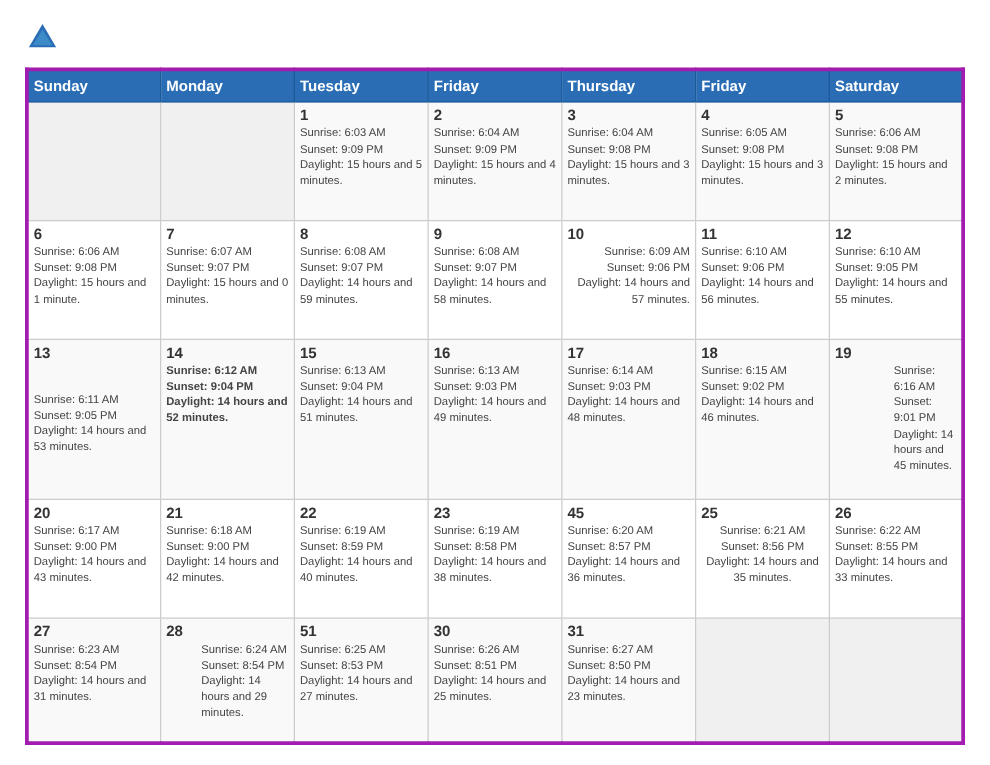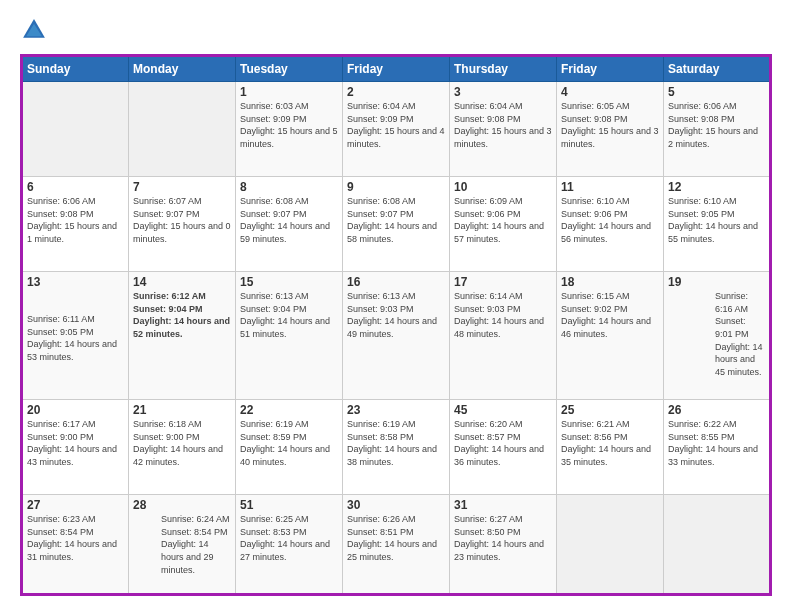--- a/index.html
+++ b/index.html
@@ -192,21 +192,21 @@
 Daylight: 14 hours and 59 minutes.</div>
           </td>
           <td>
             <span class="day-num">9</span>
             <div class="day-info" style="white-space: pre-line;">Sunrise: 6:08 AM
 Sunset: 9:07 PM
 Daylight: 14 hours and 58 minutes.</div>
           </td>
           <td>
             <span class="day-num">10</span>
-            <div class="day-info" style="white-space: pre-line;">Sunrise: 6:09 AM
+            <div class="day-info" style="white-space: pre-line; text-align: right;">Sunrise: 6:09 AM
 Sunset: 9:06 PM
 Daylight: 14 hours and 57 minutes.</div>
           </td>
           <td>
             <span class="day-num">11</span>
             <div class="day-info" style="white-space: pre-line;">Sunrise: 6:10 AM
 Sunset: 9:06 PM
 Daylight: 14 hours and 56 minutes.</div>
           </td>
           <td>
@@ -286,21 +286,21 @@
 Daylight: 14 hours and 38 minutes.</div>
           </td>
           <td>
             <span class="day-num">45</span>
             <div class="day-info" style="white-space: pre-line;">Sunrise: 6:20 AM
 Sunset: 8:57 PM
 Daylight: 14 hours and 36 minutes.</div>
           </td>
           <td>
             <span class="day-num">25</span>
-            <div class="day-info" style="white-space: pre-line;">Sunrise: 6:21 AM
+            <div class="day-info" style="white-space: pre-line; text-align: center;">Sunrise: 6:21 AM
 Sunset: 8:56 PM
 Daylight: 14 hours and 35 minutes.</div>
           </td>
           <td>
             <span class="day-num">26</span>
             <div class="day-info" style="white-space: pre-line;">Sunrise: 6:22 AM
 Sunset: 8:55 PM
 Daylight: 14 hours and 33 minutes.</div>
           </td>
         </tr>

